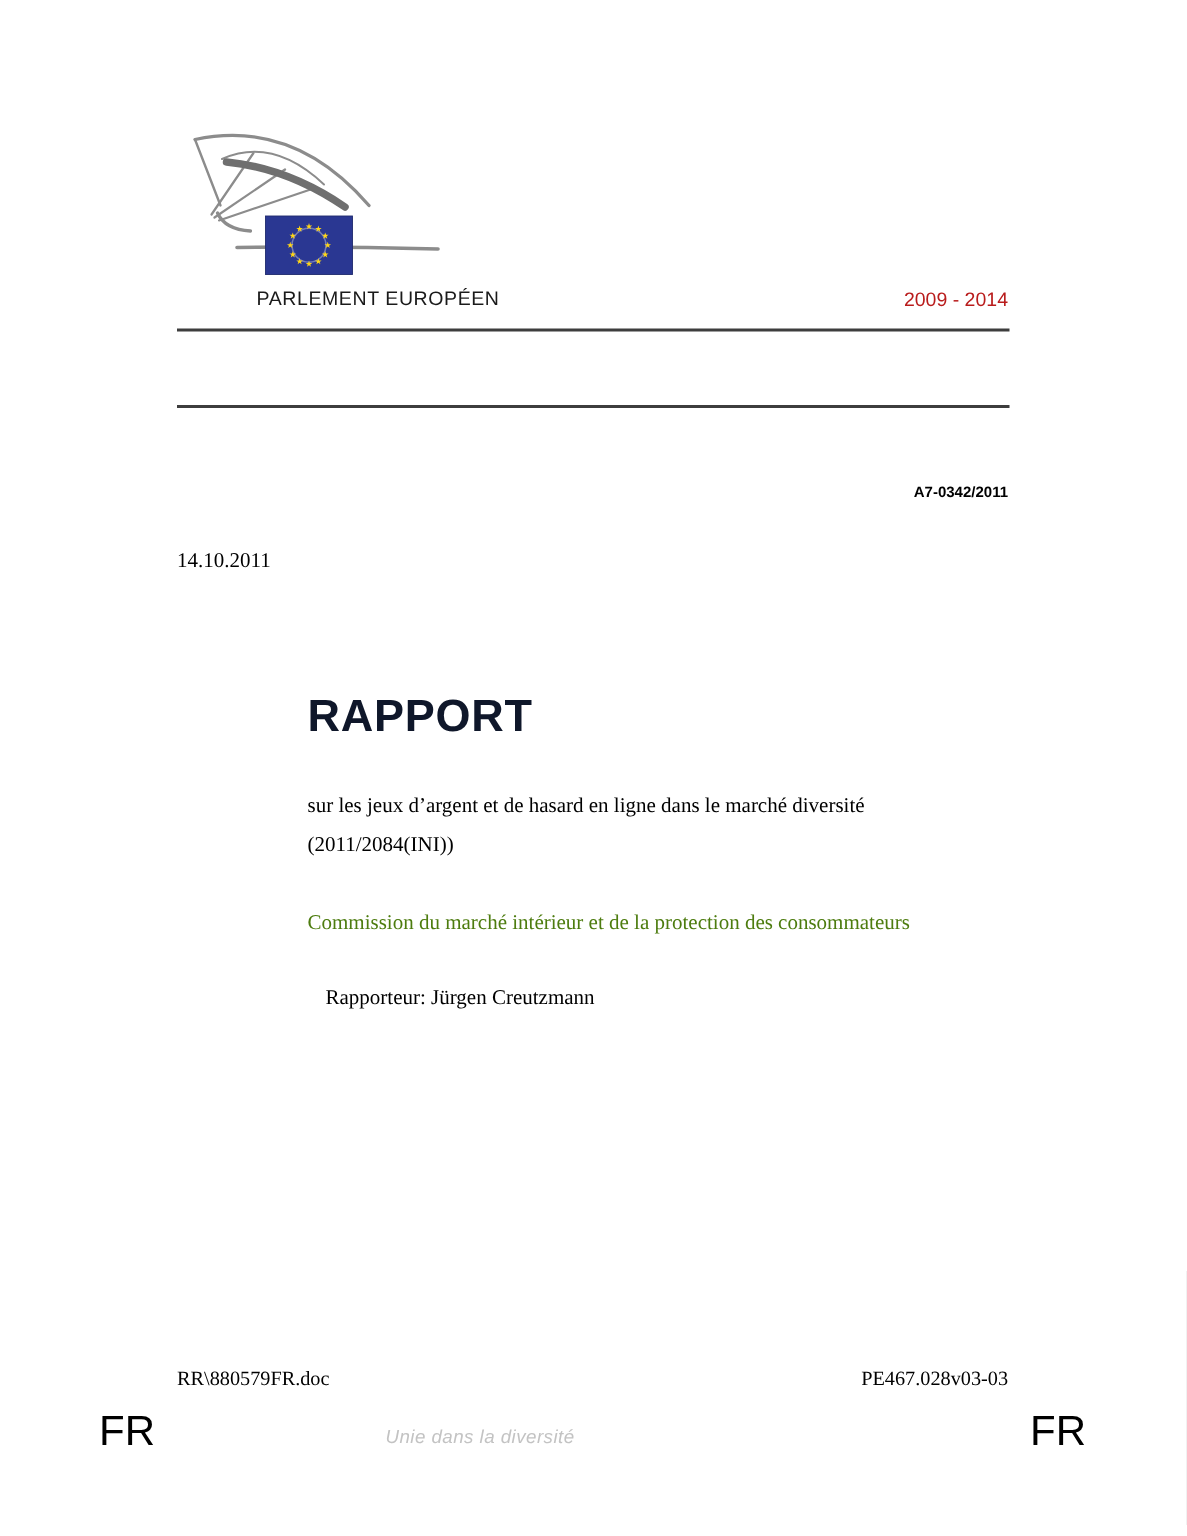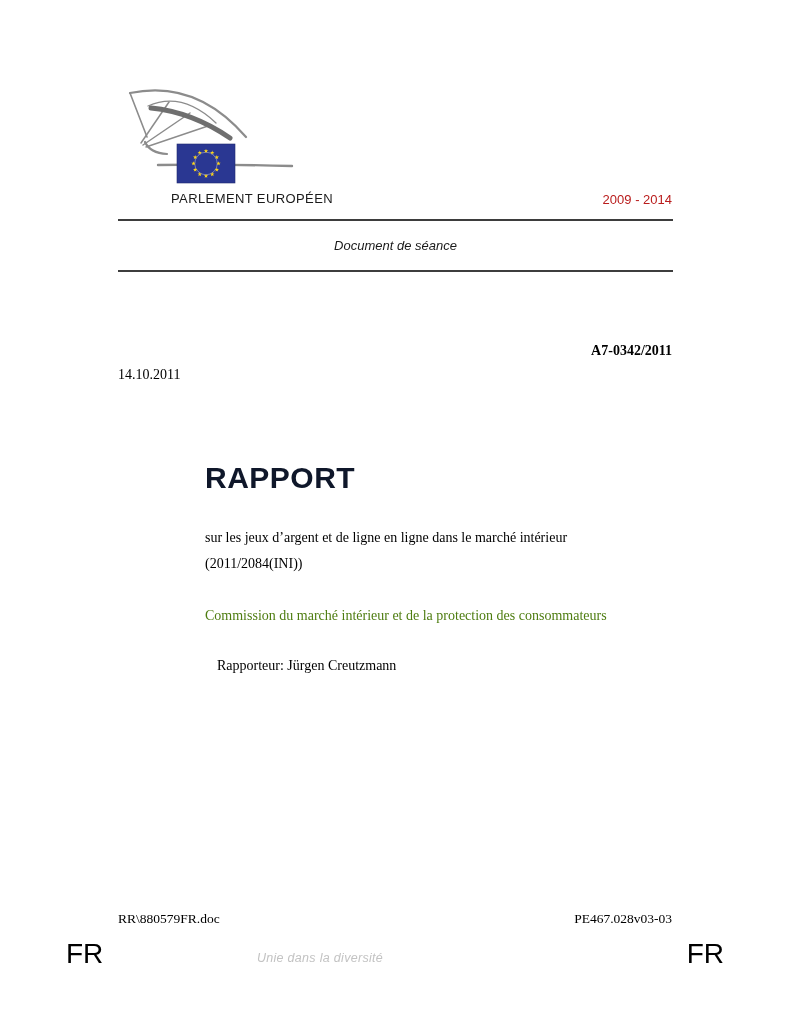--- a/index.html
+++ b/index.html
@@ -14,21 +14,21 @@
   }
   .abs{position:absolute;}
   .sans{font-family:"Liberation Sans",sans-serif;}
   .serif{font-family:"Liberation Serif",serif;}
   .rule{position:absolute;left:118px;width:555px;height:2px;background:#3d3d3d;}
   #institution{left:171px;top:191px;font-size:13px;letter-spacing:.4px;color:#1a1a1a;}
   #legislature{left:118px;width:554px;top:192px;text-align:right;font-size:13px;color:#b91c1c;}
   #rule-top{top:219px;}
   #doc-type{left:118px;width:555px;top:238px;text-align:center;font-style:italic;font-size:13px;color:#1a1a1a;}
   #rule-mid{top:270px;}
-  #ref-number{left:118px;width:554px;top:343px;text-align:right;font-weight:bold;font-size:14px;color:#000;font-family:Liberation Serif, serif;}
+  #ref-number{left:118px;width:554px;top:323px;text-align:right;font-weight:bold;font-size:10px;color:#000;}
   #ref-date{left:118px;top:367px;font-size:14px;color:#000;}
   #report-title{left:205px;top:461px;font-size:30px;font-weight:bold;letter-spacing:.5px;color:#0f172a;}
   #subject-line1{left:205px;top:530px;font-size:14px;color:#000;}
   #subject-line2{left:205px;top:556px;font-size:14px;color:#000;}
   #committee{left:205px;top:608px;font-size:14px;color:#4d7c0f;}
   #rapporteur{left:205px;top:658px;font-size:14px;color:#000;margin-left:12px;}
   #doc-ref{left:118px;top:911px;font-size:13.5px;color:#000;}
   #pe-ref{left:118px;width:554px;top:911px;text-align:right;font-size:13.5px;color:#000;}
   .lang-code{top:938px;font-size:28px;font-weight:normal;color:#000;}
   #lang-left{left:66px;}
@@ -76,29 +76,28 @@
         <use href="#star" x="79.75" y="67.68"></use>
       </g>
     </g>
   </svg>
 
   <div id="institution" class="abs sans">PARLEMENT EUROPÉEN</div>
   <div id="legislature" class="abs sans">2009 - 2014</div>
 
   <div id="rule-top" class="rule"></div>
 
-  <div id="doc-type" class="abs sans">Document de séance</div>
 
   <div id="rule-mid" class="rule"></div>
 
   <div id="ref-number" class="abs sans">A7-0342/2011</div>
   <div id="ref-date" class="abs serif">14.10.2011</div>
 
   <div id="report-title" class="abs sans">RAPPORT</div>
-  <div id="subject-line1" class="abs serif">sur les jeux d’argent et de ligne en ligne dans le marché intérieur</div>
+  <div id="subject-line1" class="abs serif">sur les jeux d’argent et de hasard en ligne dans le marché diversité</div>
   <div id="subject-line2" class="abs serif">(2011/2084(INI))</div>
   <div id="committee" class="abs serif">Commission du marché intérieur et de la protection des consommateurs</div>
   <div id="rapporteur" class="abs serif">Rapporteur: Jürgen Creutzmann</div>
 
   <div id="doc-ref" class="abs serif">RR\880579FR.doc</div>
   <div id="pe-ref" class="abs serif">PE467.028v03-03</div>
   <div id="lang-left" class="abs sans lang-code">FR</div>
   <div id="lang-right" class="abs sans lang-code">FR</div>
   <div id="motto" class="abs sans">Unie dans la diversité</div>
 

